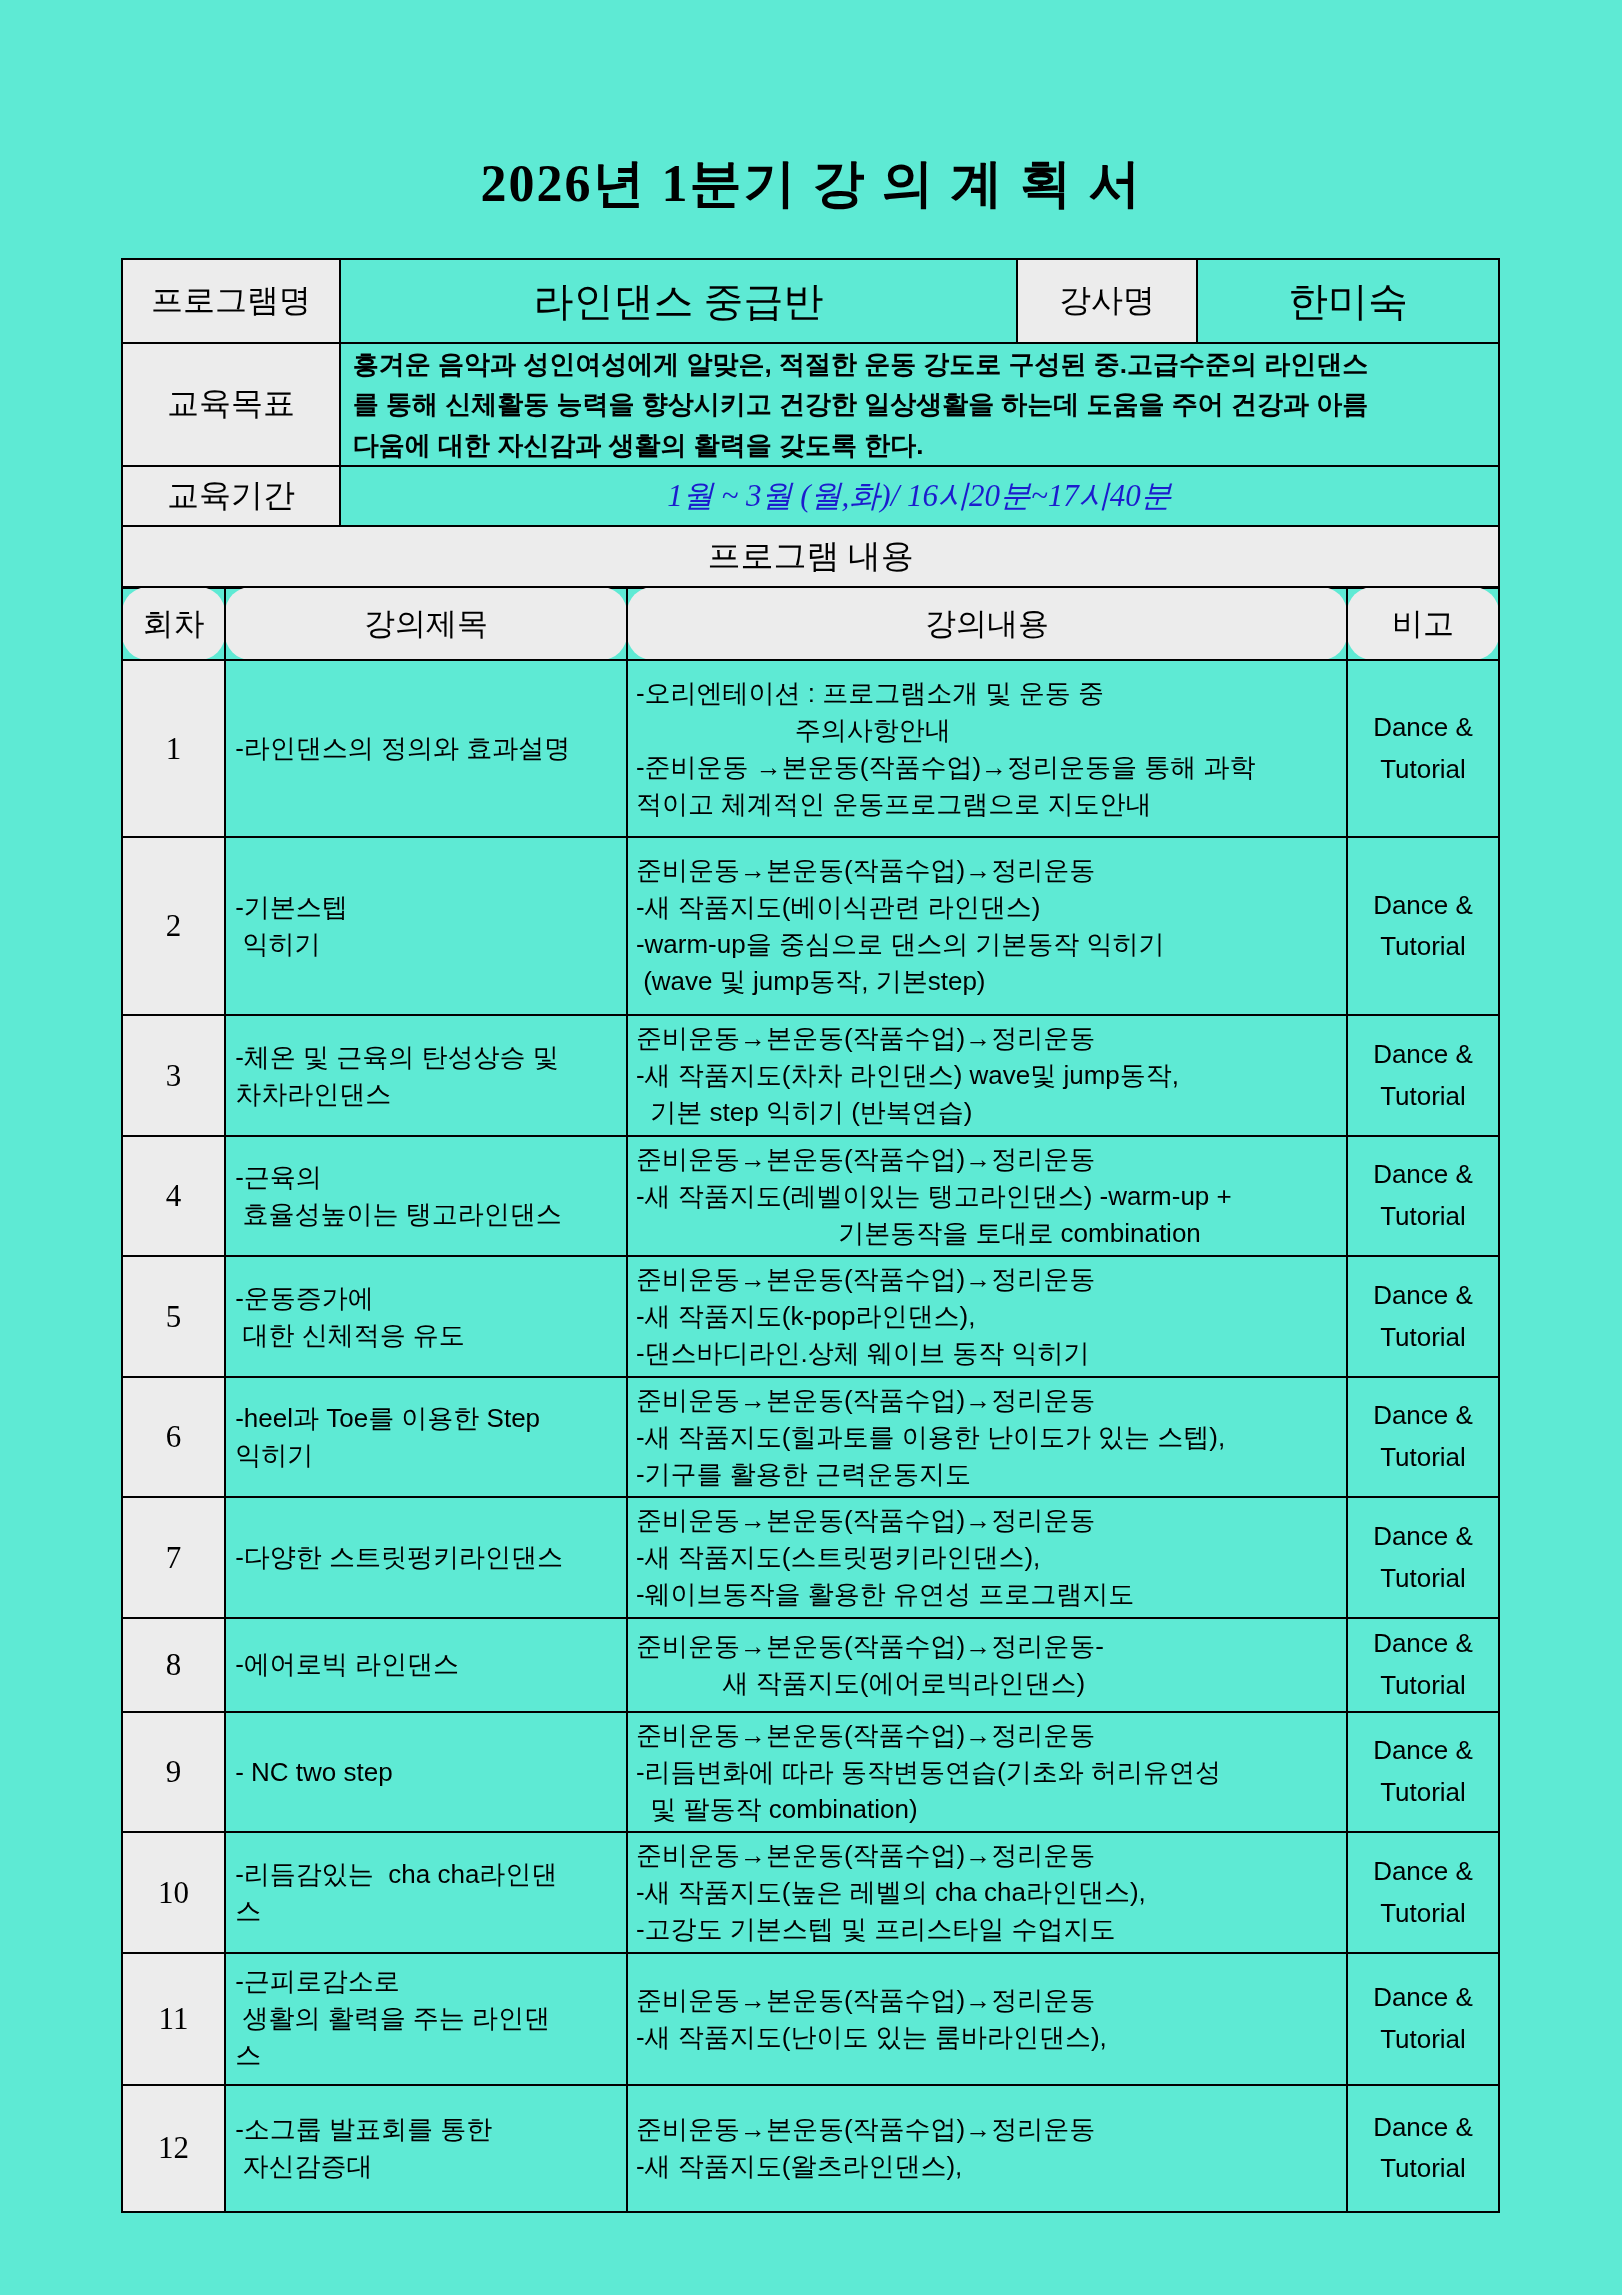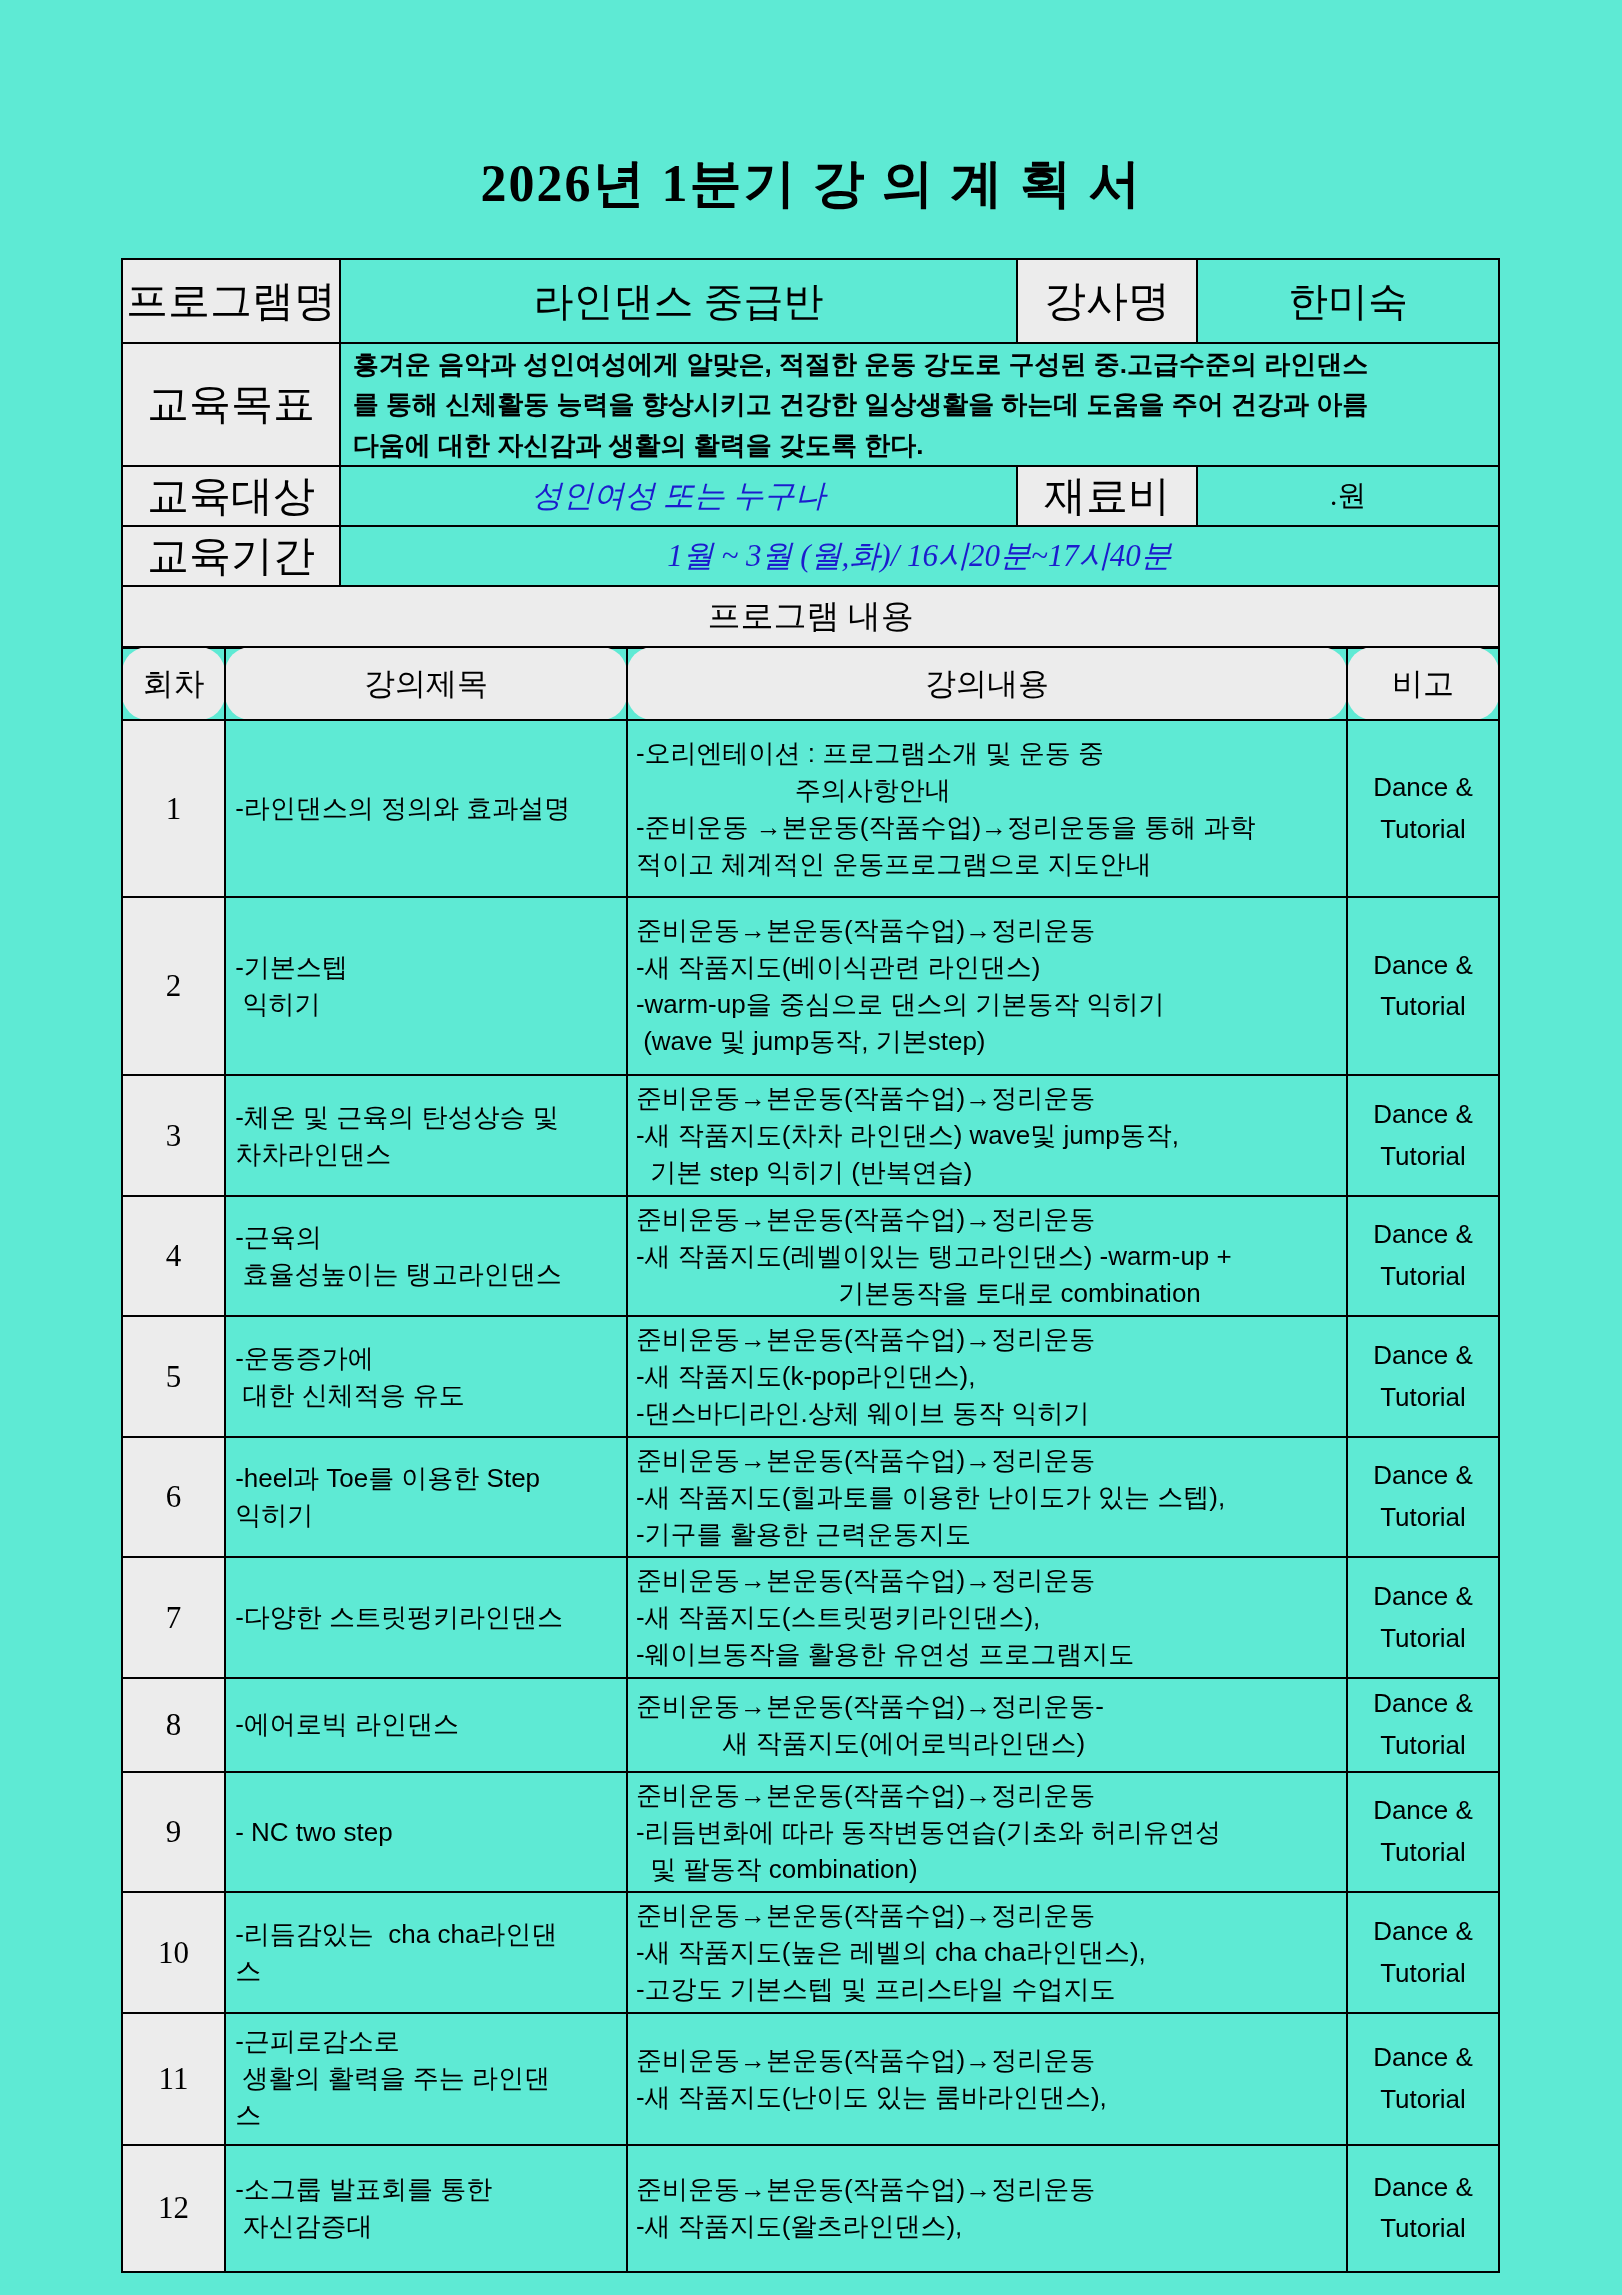--- a/index.html
+++ b/index.html
@@ -32,21 +32,21 @@
     border-top-width:2.6px;
     border-bottom-width:2.6px;
     vertical-align:middle;
     overflow:hidden;
     box-sizing:border-box;
   }
   
   .hdr{
     background:#ececec;
     font-family:"Liberation Serif","DejaVu Serif",serif;
-    font-size:42px;
+    font-size:32px;
     text-align:center;
   }
   .sec-hdr{font-size:33px;}
   .col-hdr{font-size:31px;border-radius:26px;}
   
   .val-serif{
     font-family:"Liberation Serif","DejaVu Serif",serif;
     font-size:40px;
     text-align:center;
   }
@@ -115,26 +115,20 @@
       <td class="hdr">프로그램명</td>
       <td class="val-serif">라인댄스 중급반</td>
       <td class="hdr">강사명</td>
       <td class="val-serif">한미숙</td>
     </tr>
     <tr style="height:122px">
       <td class="hdr">교육목표</td>
       <td class="goal" colspan="3">흥겨운 음악과 성인여성에게 알맞은, 적절한 운동 강도로 구성된 중.고급수준의 라인댄스
 를 통해 신체활동 능력을 향상시키고 건강한 일상생활을 하는데 도움을 주어 건강과 아름
 다움에 대한 자신감과 생활의 활력을 갖도록 한다.</td>
-    </tr>
-    <tr style="height:59px">
-      <td class="hdr">교육대상</td>
-      <td class="val-blue">성인여성 또는 누구나</td>
-      <td class="hdr">재료비</td>
-      <td class="val-serif fee">.원</td>
     </tr>
     <tr style="height:60px">
       <td class="hdr">교육기간</td>
       <td class="val-blue" colspan="3">1월 ~ 3월 (월,화)/ 16시20분~17시40분</td>
     </tr>
     <tr style="height:62px">
       <td class="hdr sec-hdr" colspan="4">프로그램 내용</td>
     </tr>
   </tbody>
     </table>

